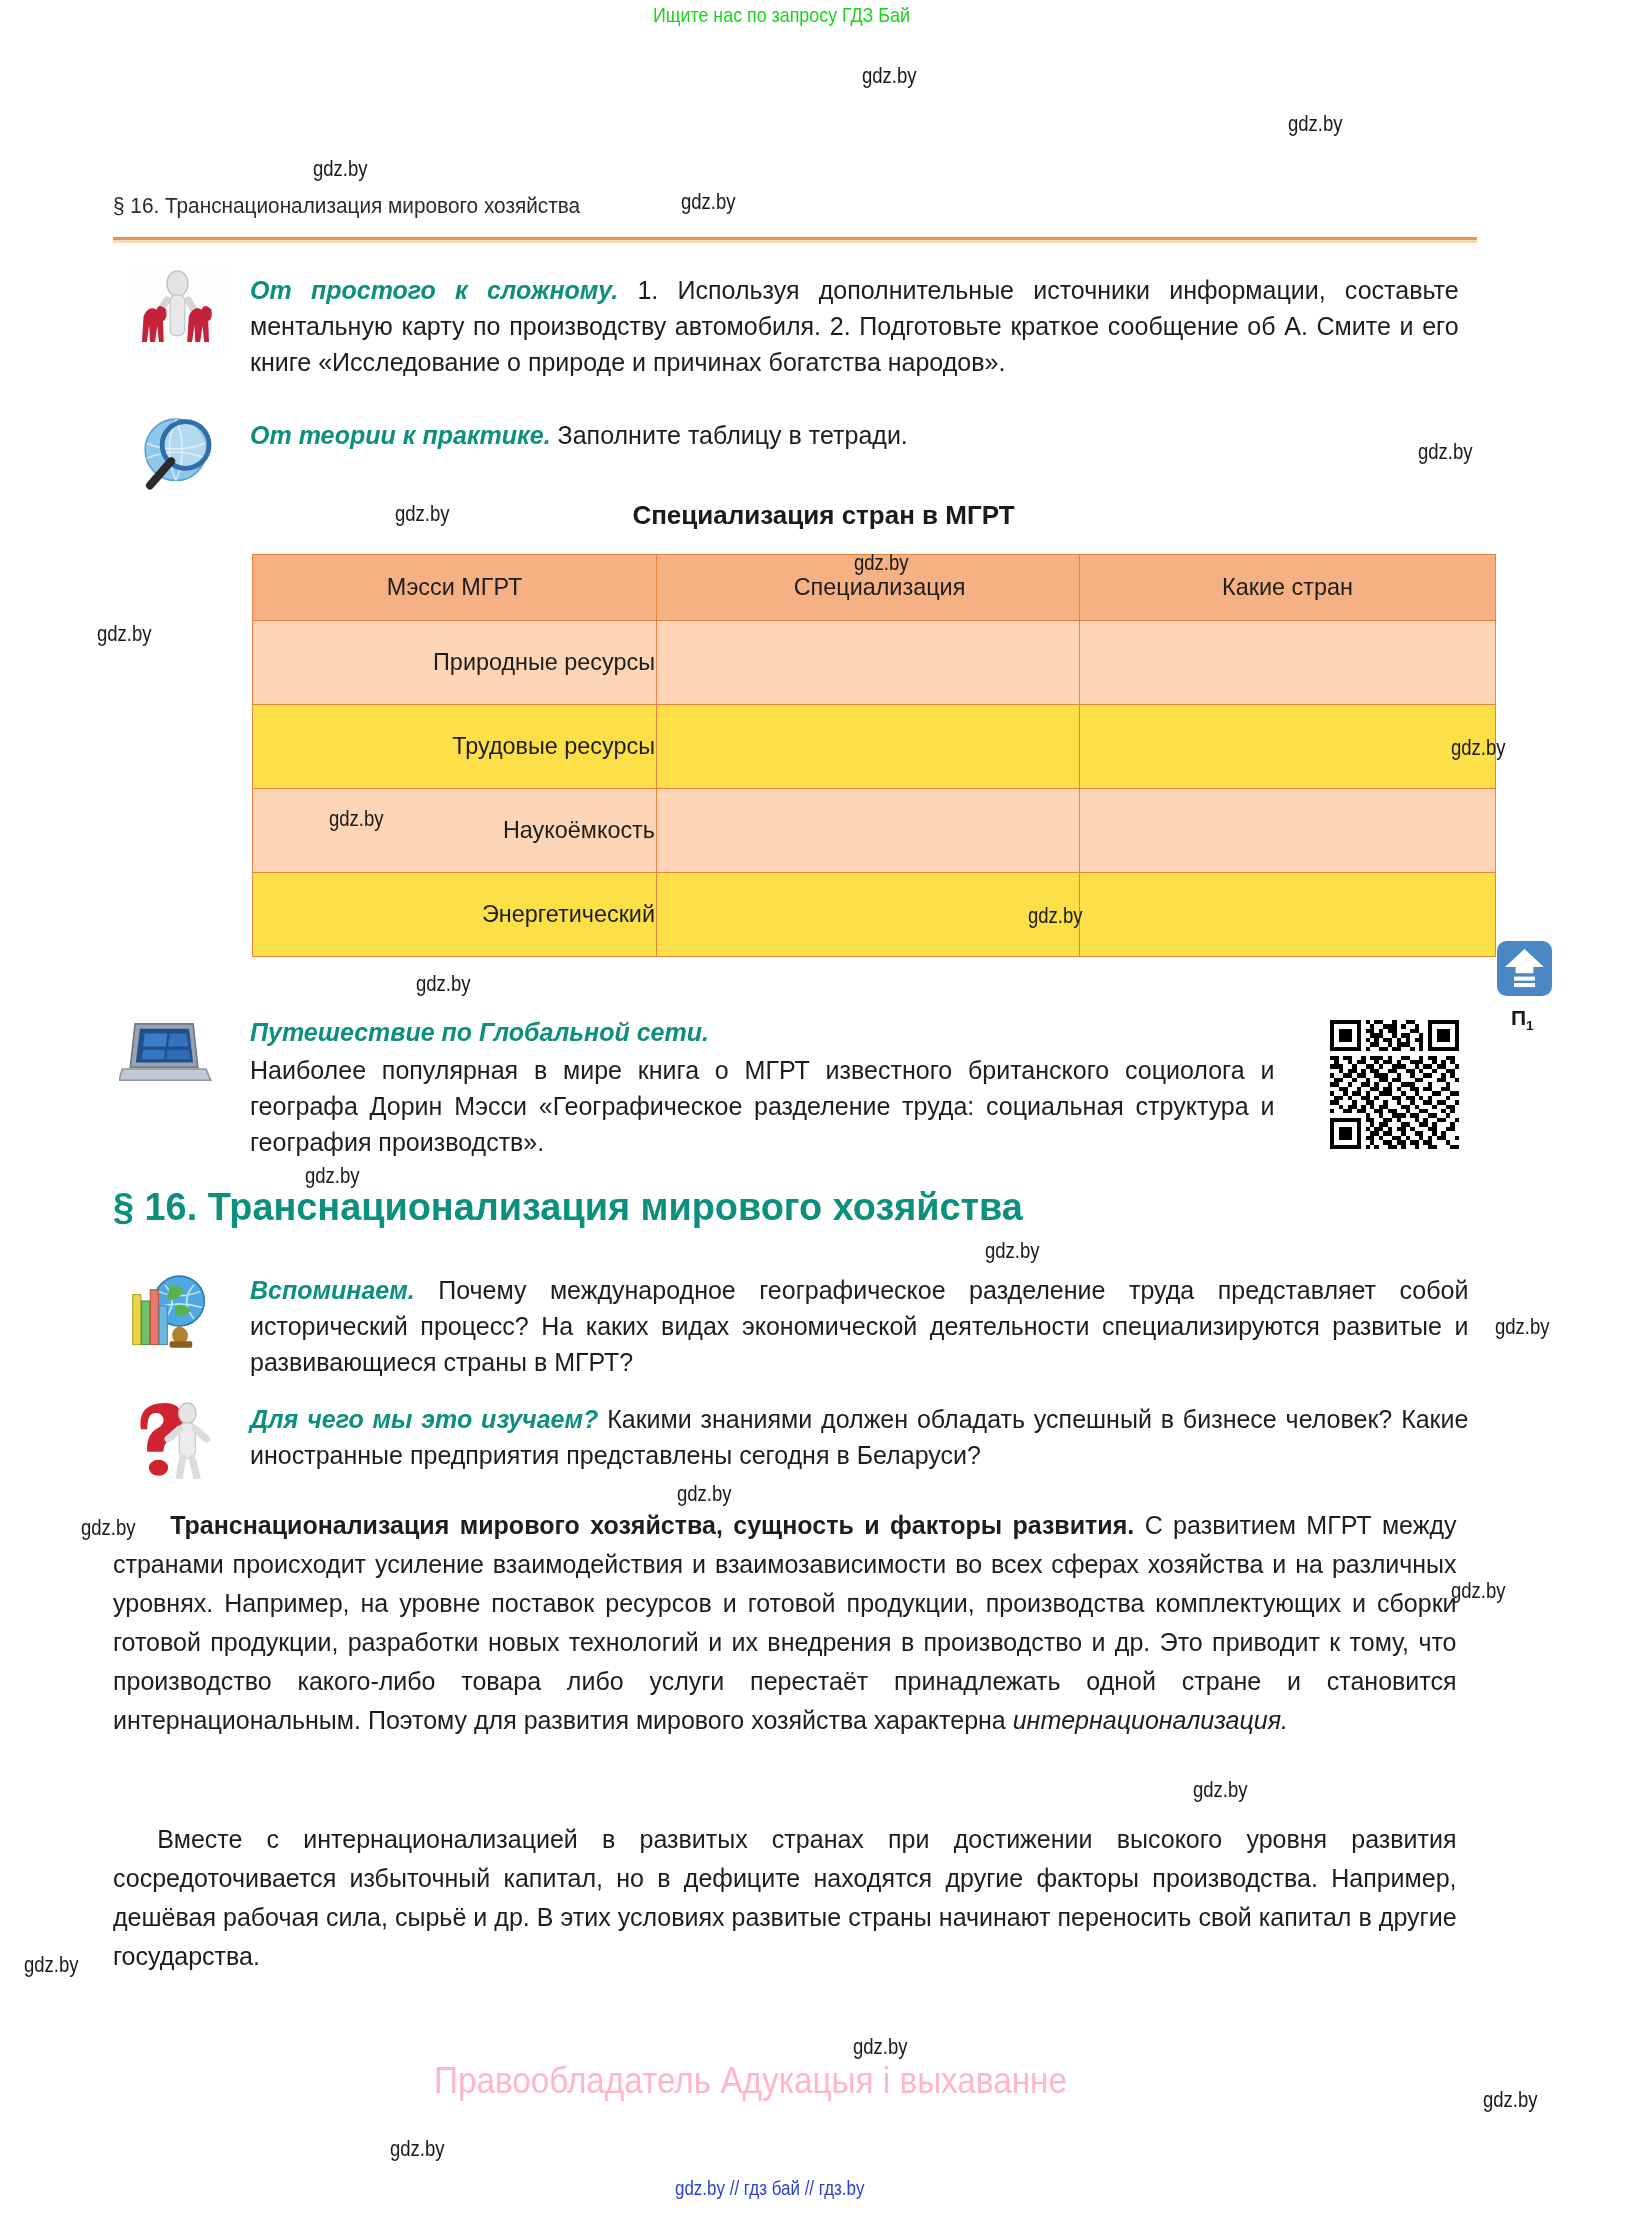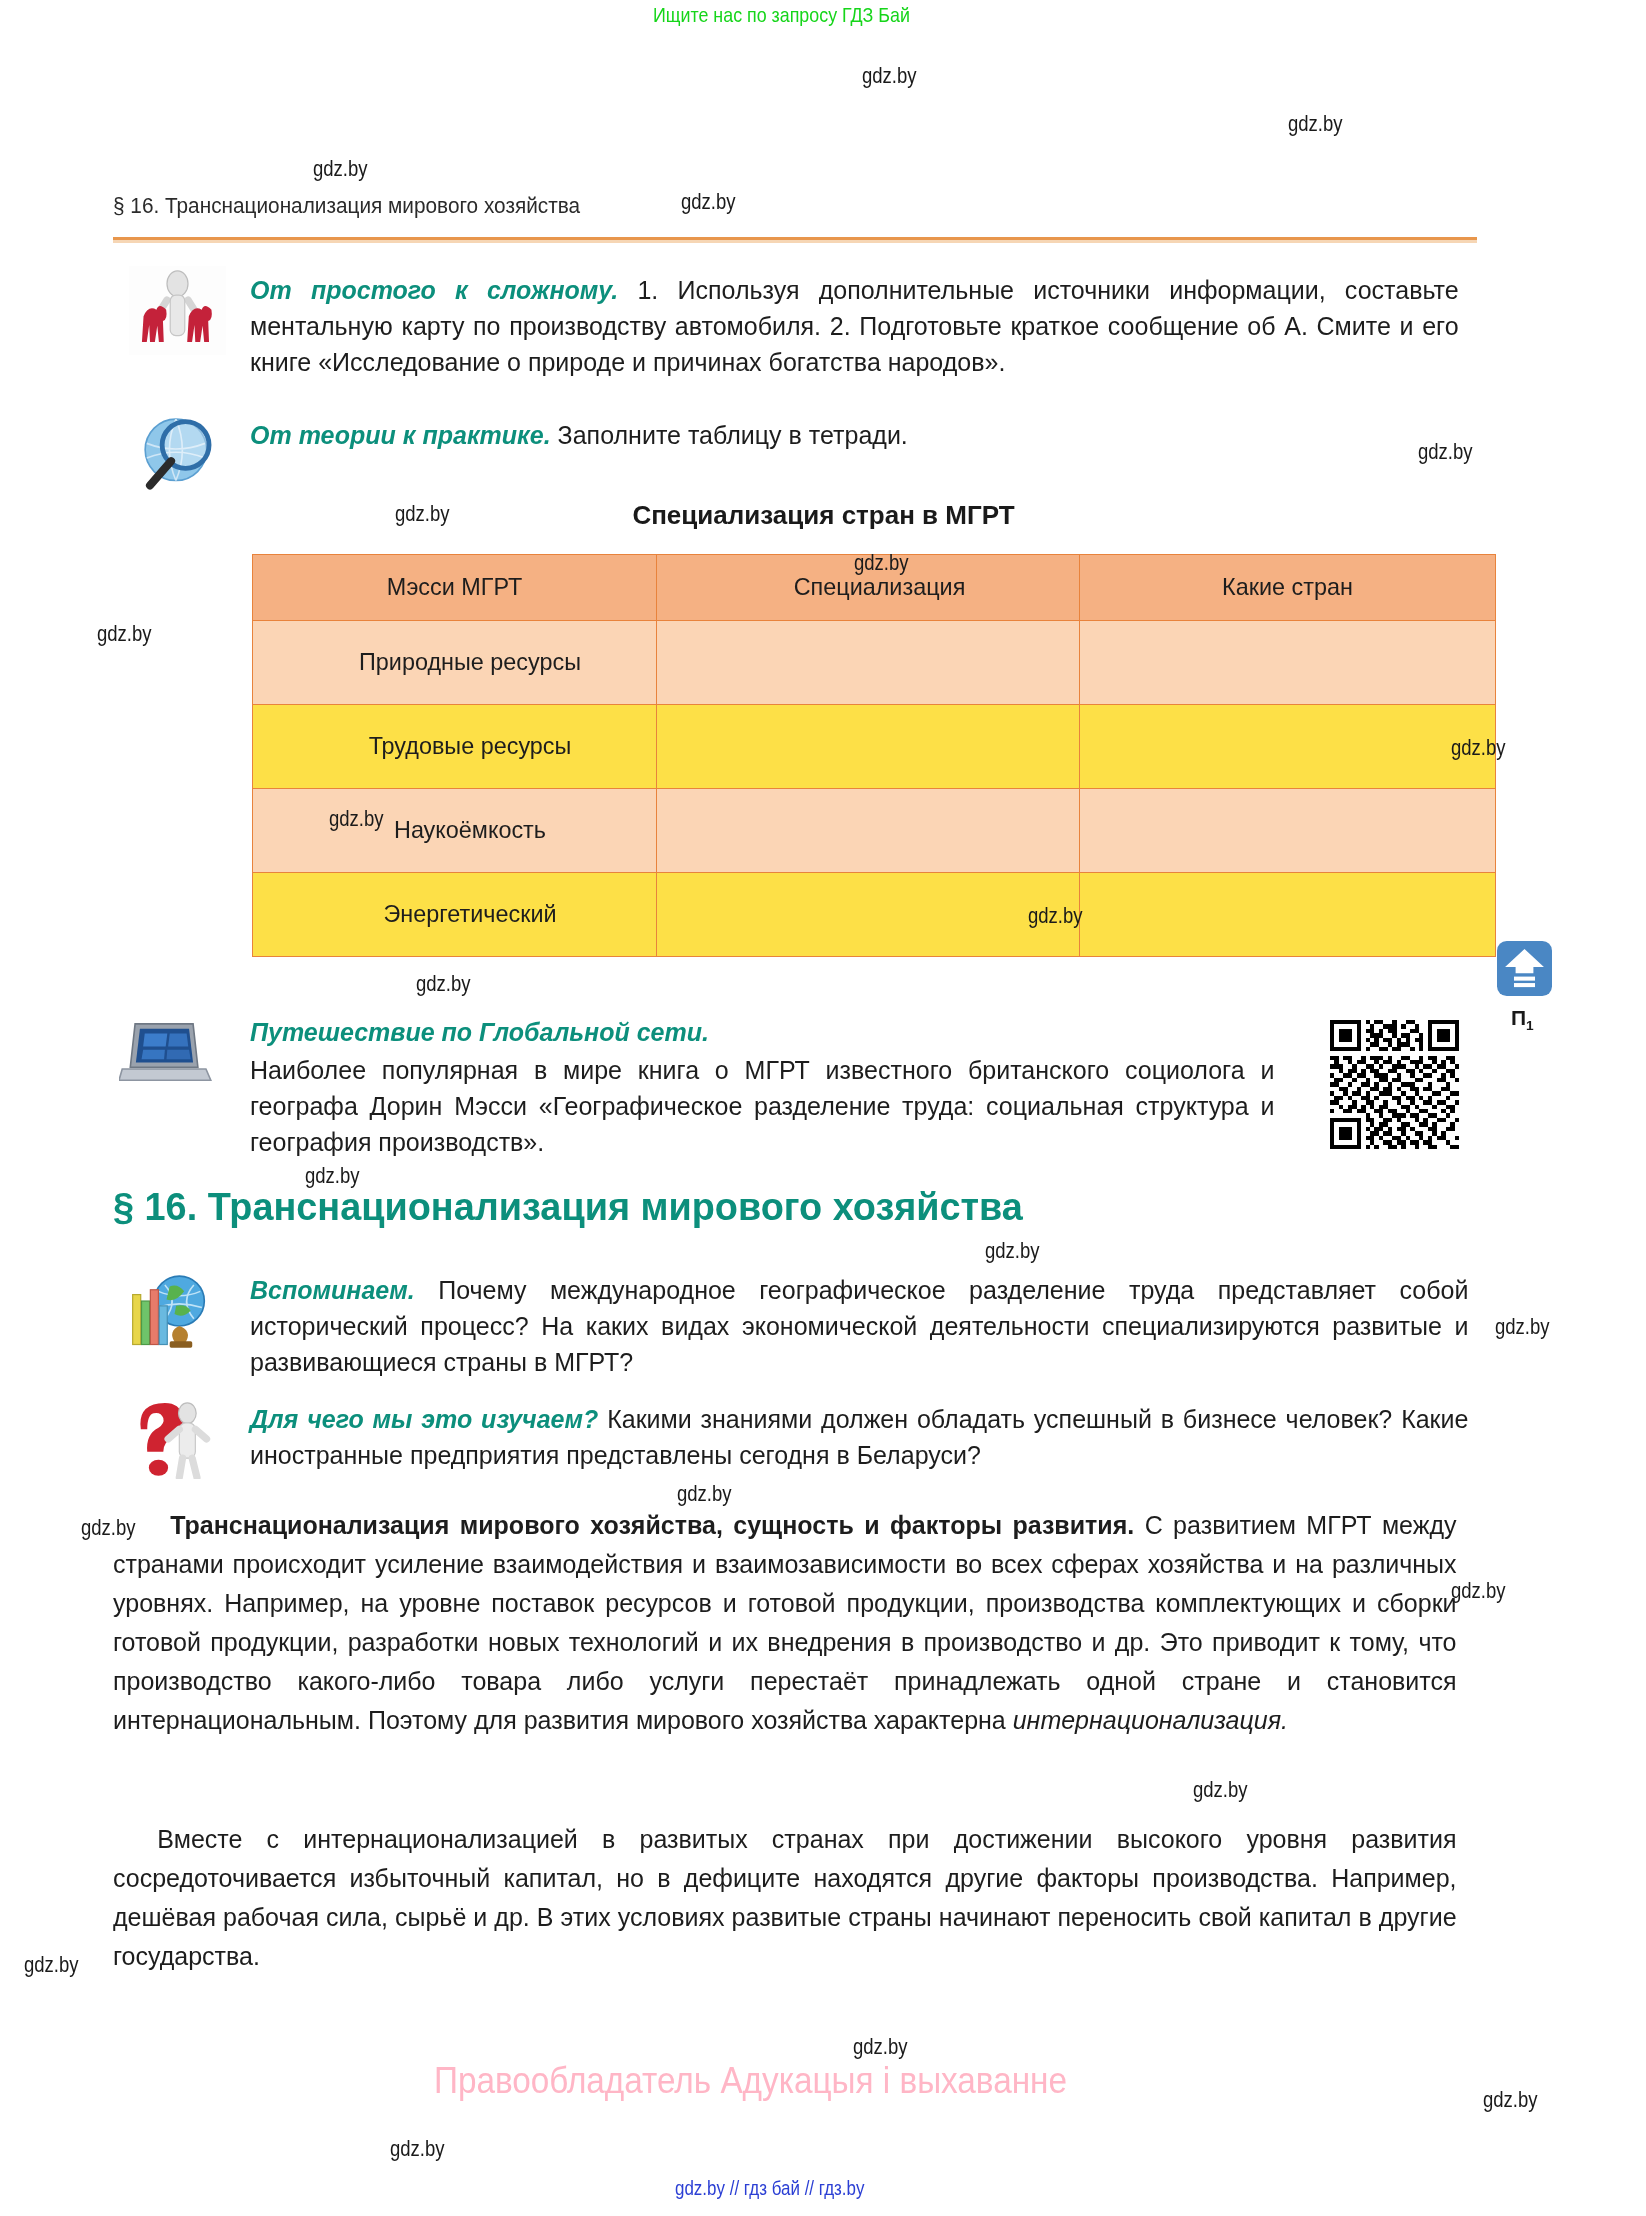--- a/index.html
+++ b/index.html
@@ -156,21 +156,21 @@
     font-size: 23.4px;
     color: #1d1d1d;
     font-weight: 400;
   }
   .tbl th {
     background: #f5b183;
     text-align: center;
     height: 63px;
   }
   .tbl td.label {
-    text-align: center;
+    text-align: right;
     padding-left: 32px;
   }
   .tbl tr.dark td { background: #fbd5b5; }
   .tbl tr.light td { background: #fde047; }
   .col-a { width: 401px; }
   .col-b { width: 397px; padding-left: 24px; }
   .col-c { width: 413px; }
 
   
   .sec-heading {

